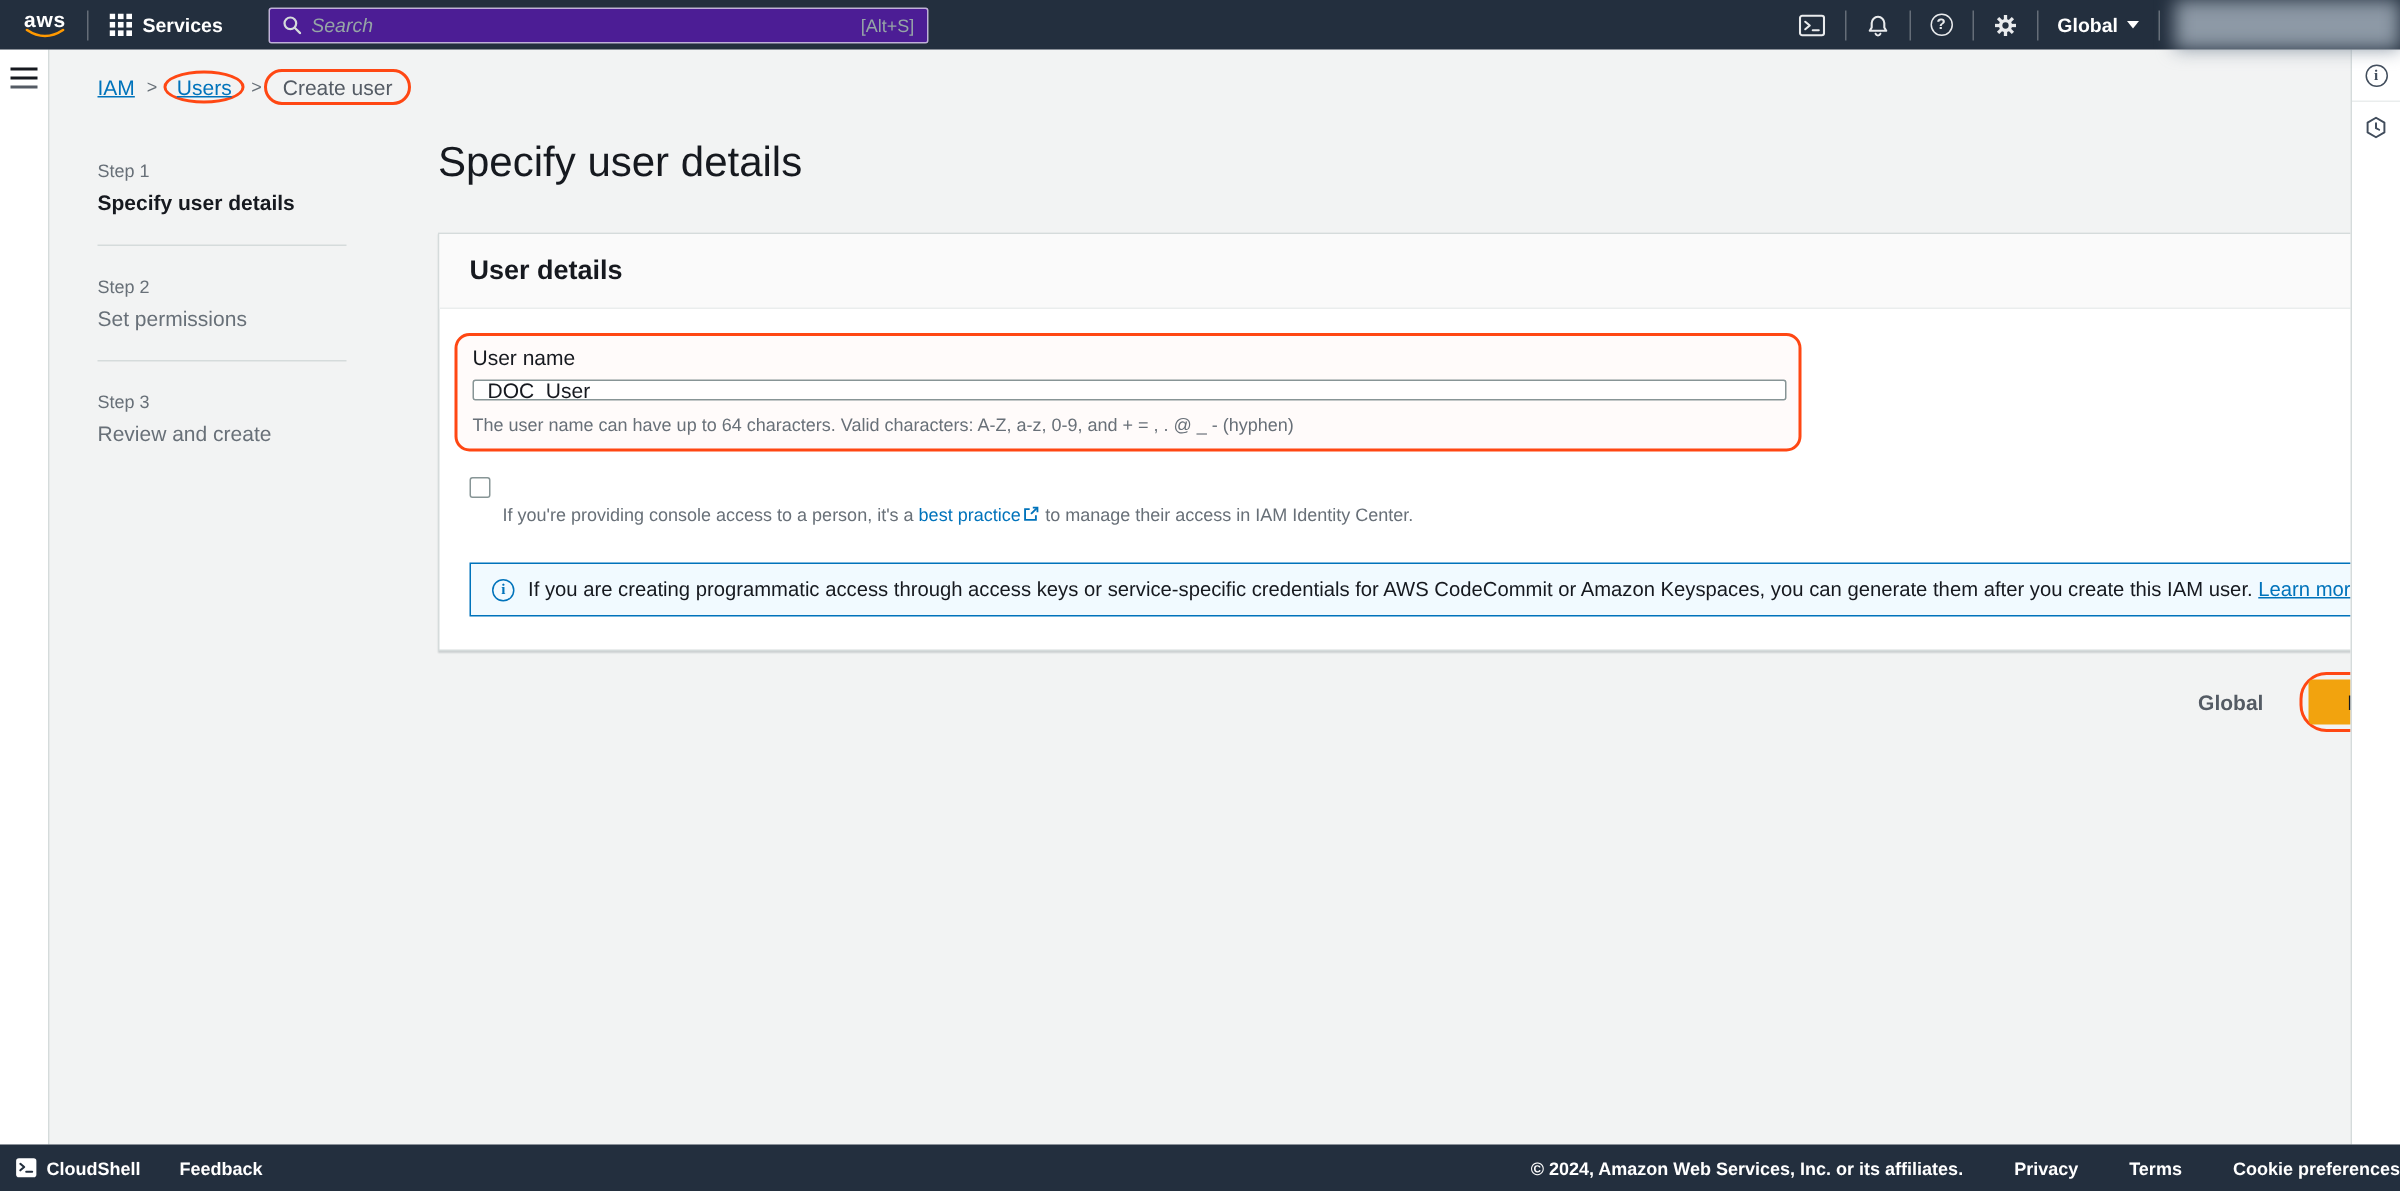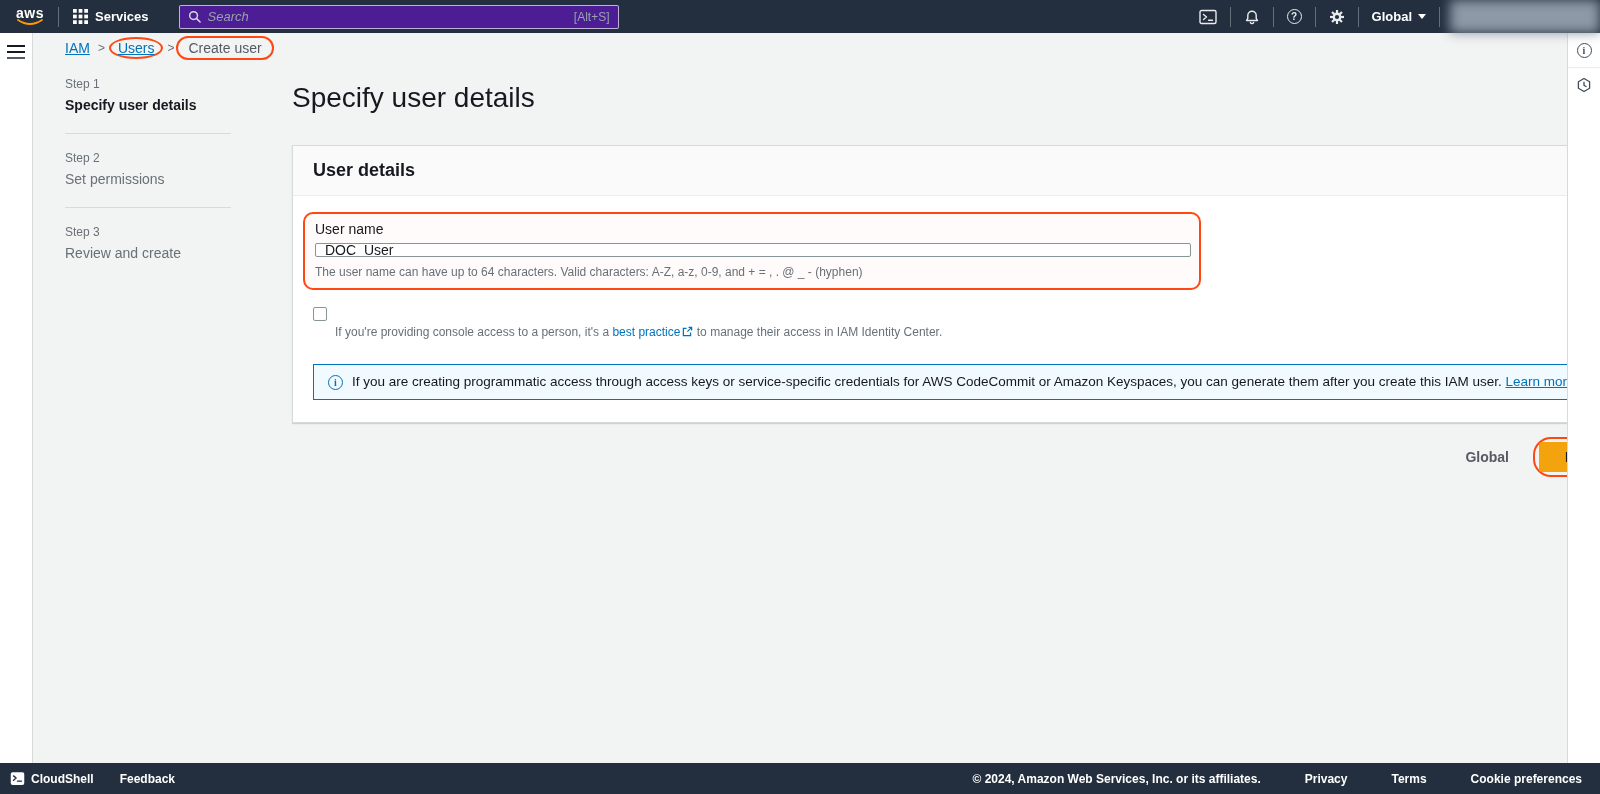--- a/index.html
+++ b/index.html
@@ -57,32 +57,32 @@
   }
   .tool-btn { width:33px; height:34px; display:flex; align-items:center; justify-content:center; cursor:pointer; }
   .strip-sep { width:33px; height:1px; background:#eaeded; }
   .circle-i {
     width:15px; height:15px; border:1.4px solid #414d5c; border-radius:50%;
     color:#414d5c; font-size:10px; font-weight:bold; font-family:"Liberation Serif",serif;
     display:flex; align-items:center; justify-content:center;
   }
 
   
-  .content { position:absolute; left:34px; right:34px; top:33px; bottom:31px; padding:6px 32px 0 31px; }
+  .content { position:absolute; left:34px; right:34px; top:33px; bottom:31px; padding:16px 32px 0 31px; }
   .breadcrumb { display:flex; align-items:center; gap:8px; font-size:14px; }
   .crumb-link { color:#0073bb; text-decoration:underline; cursor:pointer; }
   .crumb-sep { color:#687078; font-size:12px; }
   .crumb-current { color:#545b64; }
   .ann { border:2px solid #ff4713; }
   .ann-users { border-radius:50%; padding:1px 7px; margin:-2px -4px; }
   .ann-create { border-radius:12px; padding:2px 10px; margin:-3px -6px; }
 
   .cols { display:flex; margin-top:20px; }
   .steps-col { width:227px; flex:none; }
-  .step { margin-bottom:14px; }
+  .step { margin-bottom:14px;margin-top:20px; }
   .step-num { font-size:12px; color:#687078; margin-bottom:6px; }
   .step-title { font-size:14px; color:#687078; }
   .step.active .step-title { font-weight:bold; color:#16191f; }
   .step-divider { height:1px; background:#d5dbdb; width:166px; margin:20px 0 17px; }
 
   .main-col { flex:1; }
   .page-title { font-size:28px; font-weight:400; color:#16191f; margin-top:5px; }
 
   .card {
     margin-top:31px; background:#fff; border:1px solid #d5dbdb;
@@ -135,21 +135,21 @@
 
   
   .footer {
     position:absolute; bottom:0; left:0; width:1600px; height:31px;
     background:#232f3e; color:#fff; display:flex; align-items:center;
     font-size:12px; font-weight:bold; z-index:30;
   }
   .footer-left { display:flex; align-items:center; gap:26px; padding-left:10px; }
   .footer-cloudshell { display:flex; align-items:center; gap:6px; cursor:pointer; }
   .footer-link { cursor:pointer; }
-  .footer-right { margin-left:auto; display:flex; align-items:center; gap:44px; padding-right:18px; }
+  .footer-right { margin-left:auto; display:flex; align-items:center; gap:34px; }
 </style>
 </head>
 <body>
 
 <header class="topnav">
   <div class="aws-logo">
     <span class="aws-word">aws</span>
     <svg width="28" height="7" viewBox="0 0 28 7">
         <path d="M2 1 Q14 9 26 1" stroke="#ff9900" stroke-width="1.8" fill="none" stroke-linecap="round"></path>
       </svg>

